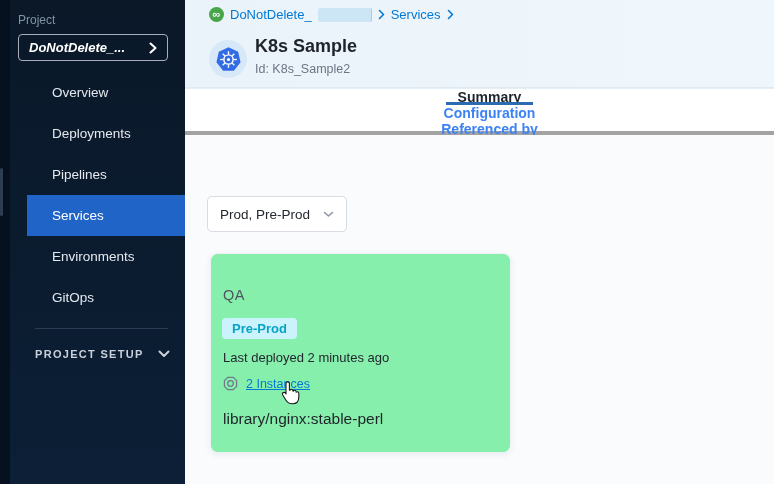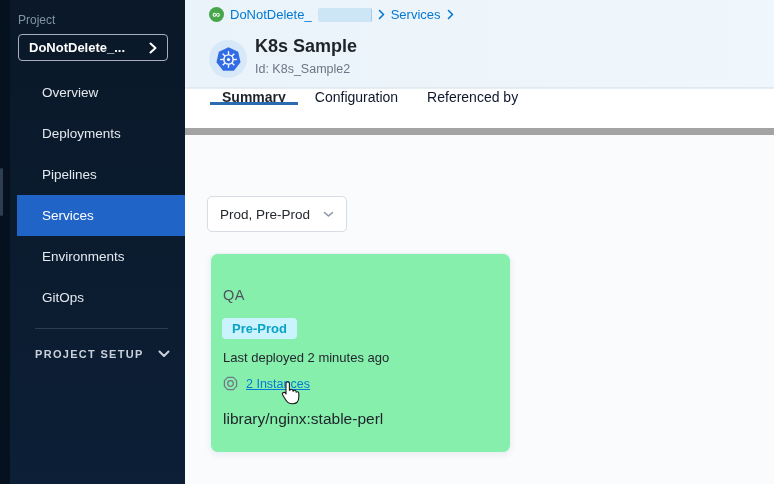--- a/index.html
+++ b/index.html
@@ -9,22 +9,22 @@
 
   
   .module-rail { position:absolute; left:0; top:0; width:10px; height:100%; background:var(--rail-bg); }
   .rail-notch { position:absolute; left:0; top:168px; width:3px; height:48px; background:#2e3d52; border-radius:2px; }
   .sidebar { position:absolute; left:10px; top:0; width:175px; height:100%;
              background:linear-gradient(180deg,#0a1828 0%,#0c1f36 100%); }
   .project-label { position:absolute; left:8px; top:13px; font-size:12px; color:#8292a6;text-align:center; }
   .project-selector { position:absolute; left:8px; top:34px; width:150px; height:27px;
              border:1px solid #a8aebc; border-radius:4px; display:flex; align-items:center;
              justify-content:space-between; padding:0 10px; cursor:pointer; }
-  .project-selector .val { color:#fff; font-size:13px; font-weight:bold; white-space:nowrap; }
-  .nav { position:absolute; left:7px; top:72px; width:175px;text-align:center; }
+  .project-selector .val { color:#fff; font-size:13px; font-weight:bold; white-space:nowrap;font-style:italic; }
+  .nav { position:absolute; left:17px; top:72px; width:175px;text-align:center; }
   .nav-item { height:41px; display:flex; align-items:center; padding-left:25px;
               color:#e4e9ef; font-size:13.5px; cursor:pointer; }
   .nav-item.active { background:var(--sidebar-selected); color:#fff; font-weight:500; }
   .side-divider { position:absolute; left:25px; top:328px; width:133px; height:1px; background:#2c3c55; }
   .project-setup { position:absolute; left:25px; top:348px; width:135px; display:flex;
               align-items:center; justify-content:space-between; cursor:pointer; }
   .project-setup .lbl { color:#c9d0da; font-size:11px; font-weight:bold; letter-spacing:1.3px; }
 
   
   .main { position:absolute; left:185px; top:0; width:589px; height:100%; }
@@ -35,24 +35,24 @@
               gap:6px; font-size:13px; color:var(--accent-blue); }
   .crumb-link { font-weight:500; cursor:pointer; }
   .redacted { width:54px; height:14px; background:#cde6f6; border-radius:2px; border-right:1px solid #a9cce6; }
   .crumb-sep { display:flex; align-items:center; }
   .service-avatar { position:absolute; left:24px; top:40px; width:38px; height:38px; border-radius:50%;
               background:#d7e9f8; display:flex; align-items:center; justify-content:center; }
   .page-title { position:absolute; left:70px; top:36px; font-size:18px; font-weight:bold; color:#1f232a; }
   .service-id { position:absolute; left:70px; top:62px; font-size:12.5px; color:#6b7585; }
 
   .tab-bar { position:absolute; top:88px; left:0; right:0; height:47px; background:#fff;
-              border-top:1px solid #e6eef5; border-bottom:7px solid #a3a3a3;
-              display:flex; align-items:flex-start; padding-left:25px; }
+              border-top:1px solid #e6eef5; border-bottom:4px solid #a3a3a3;
+              display:flex; align-items:center; padding-left:25px;flex-direction:column; }
   .tab { position:relative; display:flex; align-items:center; padding:0 12px; margin-right:5px;
-              font-size:14px; color:#0f172a; cursor:pointer; }
+              font-size:14px; color:#3b82f6; cursor:pointer;font-weight:bold; }
   .tab.active { font-weight:bold; color:#1f232a; }
   .tab.active::after { content:""; position:absolute; left:0; right:0; bottom:0; height:3px;
               background:var(--tab-underline); }
 
   .content { position:absolute; top:135px; left:0; right:0; bottom:0; background:var(--content-bg); }
   .section-title { position:absolute; left:22px; top:17px; font-size:15px; font-weight:bold; color:#1f232a; }
   .env-filter { position:absolute; left:22px; top:61px; width:140px; height:36px; background:#fff;
               border:1px solid #d8dce3; border-radius:5px; display:flex; align-items:center;
               justify-content:space-between; padding:0 12px; cursor:pointer; }
   .env-filter .val { font-size:13.5px; color:#23272e; }

